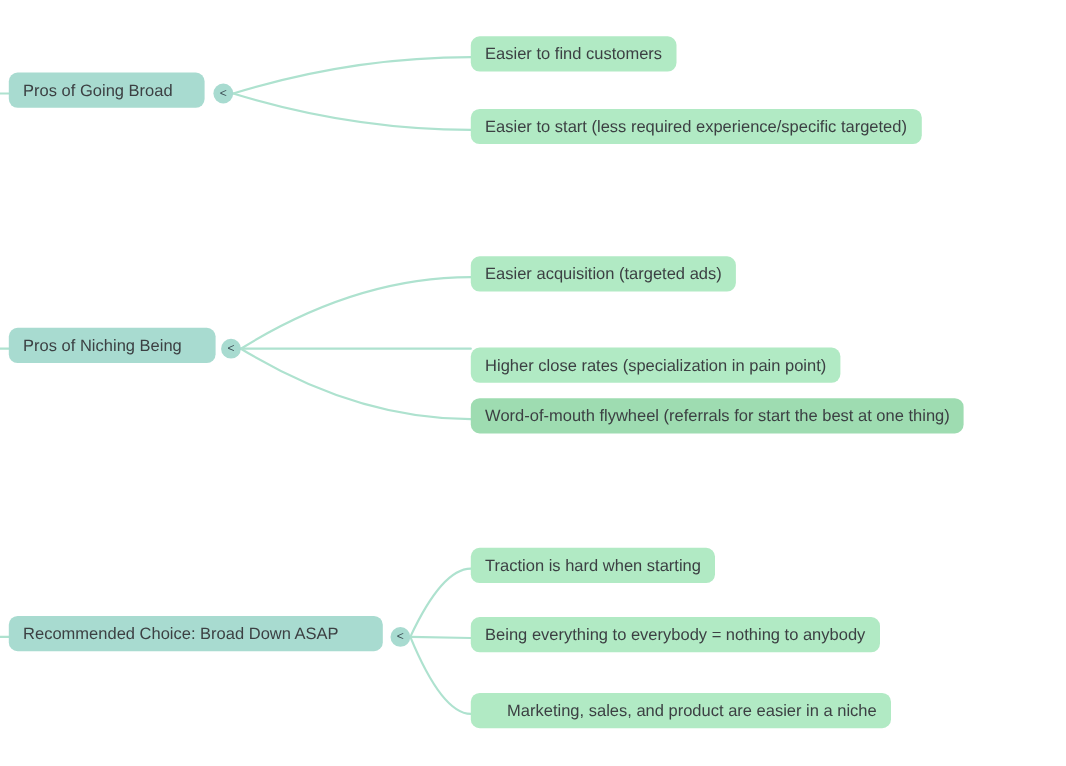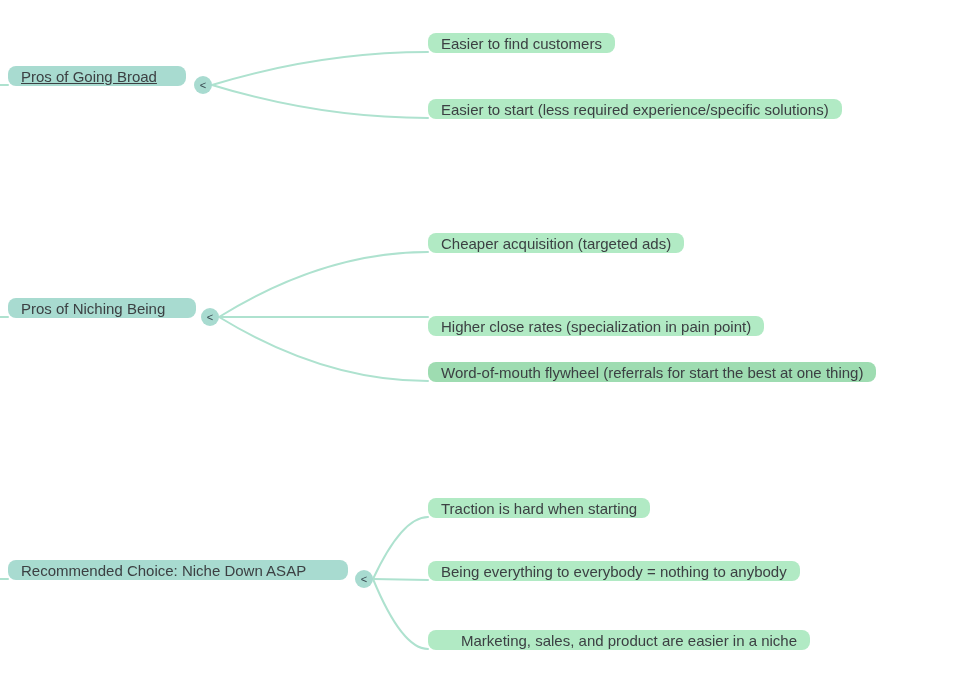--- a/index.html
+++ b/index.html
@@ -23,21 +23,21 @@
     pointer-events: none;
   }
   .connectors path {
     fill: none;
     stroke: #aee2cf;
     stroke-width: 2;
     stroke-linecap: round;
   }
   .node {
     position: absolute;
-    height: 20px;
+    height: 32px;
     display: flex;
     align-items: center;
     padding: 0 13px;
     box-sizing: border-box;
     border-radius: 8px;
     font-size: 15px;
     color: #3c4043;
     white-space: nowrap;
     cursor: pointer;
   }
@@ -80,30 +80,30 @@
 
     <path d="M219 317 Q 324 252 428 252"></path>
     <path d="M219 317 L 428 317"></path>
     <path d="M219 317 Q 324 381 428 381"></path>
 
     <path d="M373 579 Q 402 517 428 517"></path>
     <path d="M373 579 L 428 580"></path>
     <path d="M373 579 Q 402 649 428 649"></path>
   </svg>
 
-  <div class="node parent" style="left:8px; top:66px; min-width:178px;text-decoration:underline;">Pros of Going Broad</div>
+  <div class="node parent" style="left:8px; top:66px; min-width:178px;">Pros of Going Broad</div>
   <div class="collapse" style="left:194px; top:76px;">&lt;</div>
   <div class="node child" style="left:428px; top:33px;">Easier to find customers</div>
-  <div class="node child" style="left:428px; top:99px;">Easier to start (less required experience/specific solutions)</div>
+  <div class="node child" style="left:428px; top:99px;">Easier to start (less required experience/specific targeted)</div>
 
   <div class="node parent" style="left:8px; top:298px; min-width:188px;">Pros of Niching Being</div>
   <div class="collapse" style="left:201px; top:308px;">&lt;</div>
-  <div class="node child" style="left:428px; top:233px;">Cheaper acquisition (targeted ads)</div>
+  <div class="node child" style="left:428px; top:233px;">Easier acquisition (targeted ads)</div>
   <div class="node child" style="left:428px; top:298px;margin-top:18px;">Higher close rates (specialization in pain point)</div>
   <div class="node child highlight" style="left:428px; top:362px;">Word-of-mouth flywheel (referrals for start the best at one thing)</div>
 
-  <div class="node parent" style="left:8px; top:560px; min-width:340px;">Recommended Choice: Niche Down ASAP</div>
+  <div class="node parent" style="left:8px; top:560px; min-width:340px;">Recommended Choice: Broad Down ASAP</div>
   <div class="collapse" style="left:355px; top:570px;">&lt;</div>
   <div class="node child" style="left:428px; top:498px;">Traction is hard when starting</div>
   <div class="node child" style="left:428px; top:561px;">Being everything to everybody = nothing to anybody</div>
   <div class="node child" style="left:428px; top:630px;padding-left:33px;">Marketing, sales, and product are easier in a niche</div>
 
 </div>
 
 </body></html>

